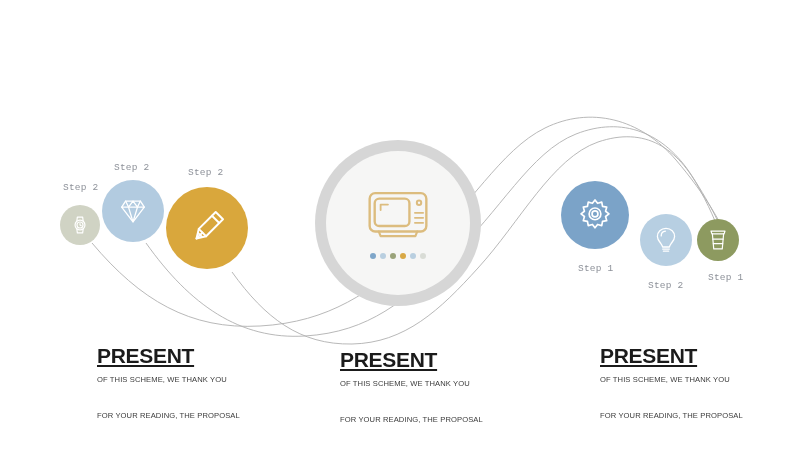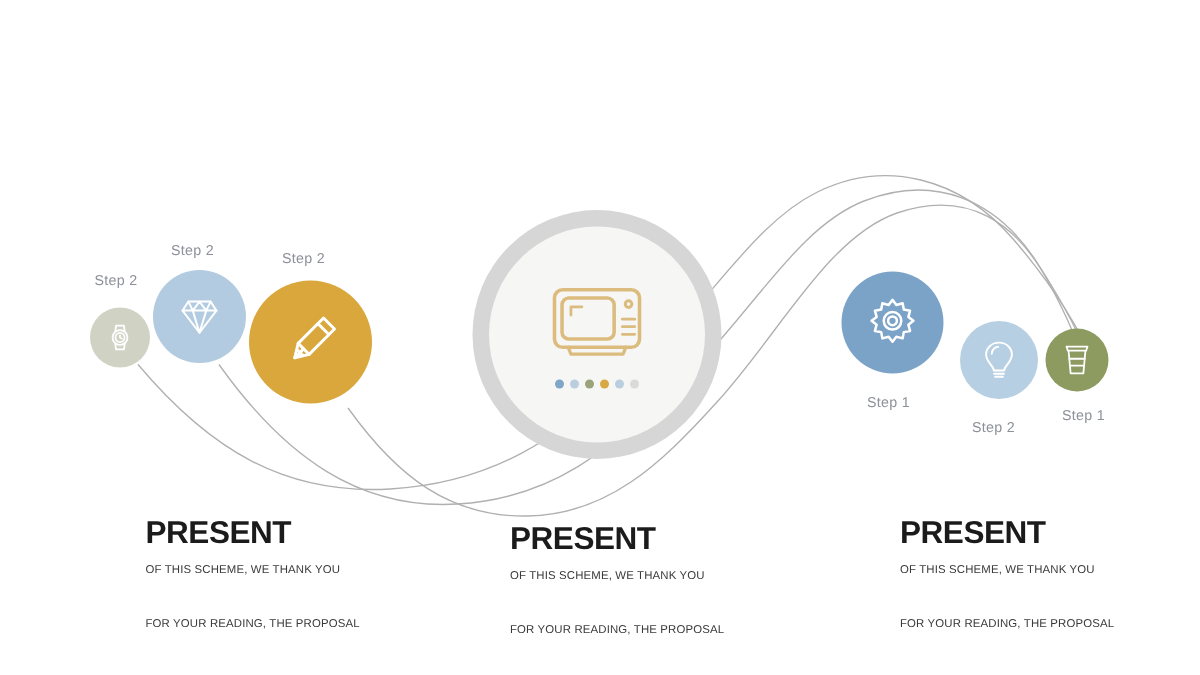--- a/index.html
+++ b/index.html
@@ -42,21 +42,21 @@
     align-items: center;
     justify-content: center;
     box-sizing: border-box;
   }
   .node svg { display: block; overflow: visible; }
 
   .node-label {
     position: absolute;
     color: #8d9199;
     font-size: 9.5px;
-    font-family: Liberation Sans, sans-serif;
+    font-family: Liberation Mono, monospace;
     white-space: nowrap;
     letter-spacing: .2px;
   }
 
   
   #hub-ring {
     position: absolute;
     border-radius: 50%;
     background: #d6d6d6;
   }
@@ -86,20 +86,21 @@
   }
   .tb-title {
     font-family: "Liberation Sans", sans-serif;
     font-weight: bold;
     font-size: 21px;
     color: #1b1b1b;
     letter-spacing: -0.3px;
     line-height: 1;
     margin: 0 0 10px 0;
     white-space: nowrap;
+    text-decoration: underline;
   }
   .tb-line {
     font-family: "Liberation Sans", sans-serif;
     font-size: 7.6px;
     color: #3a3a3a;
     letter-spacing: .1px;
     line-height: 1;
     margin-bottom: 28px;
     white-space: nowrap;
   }

